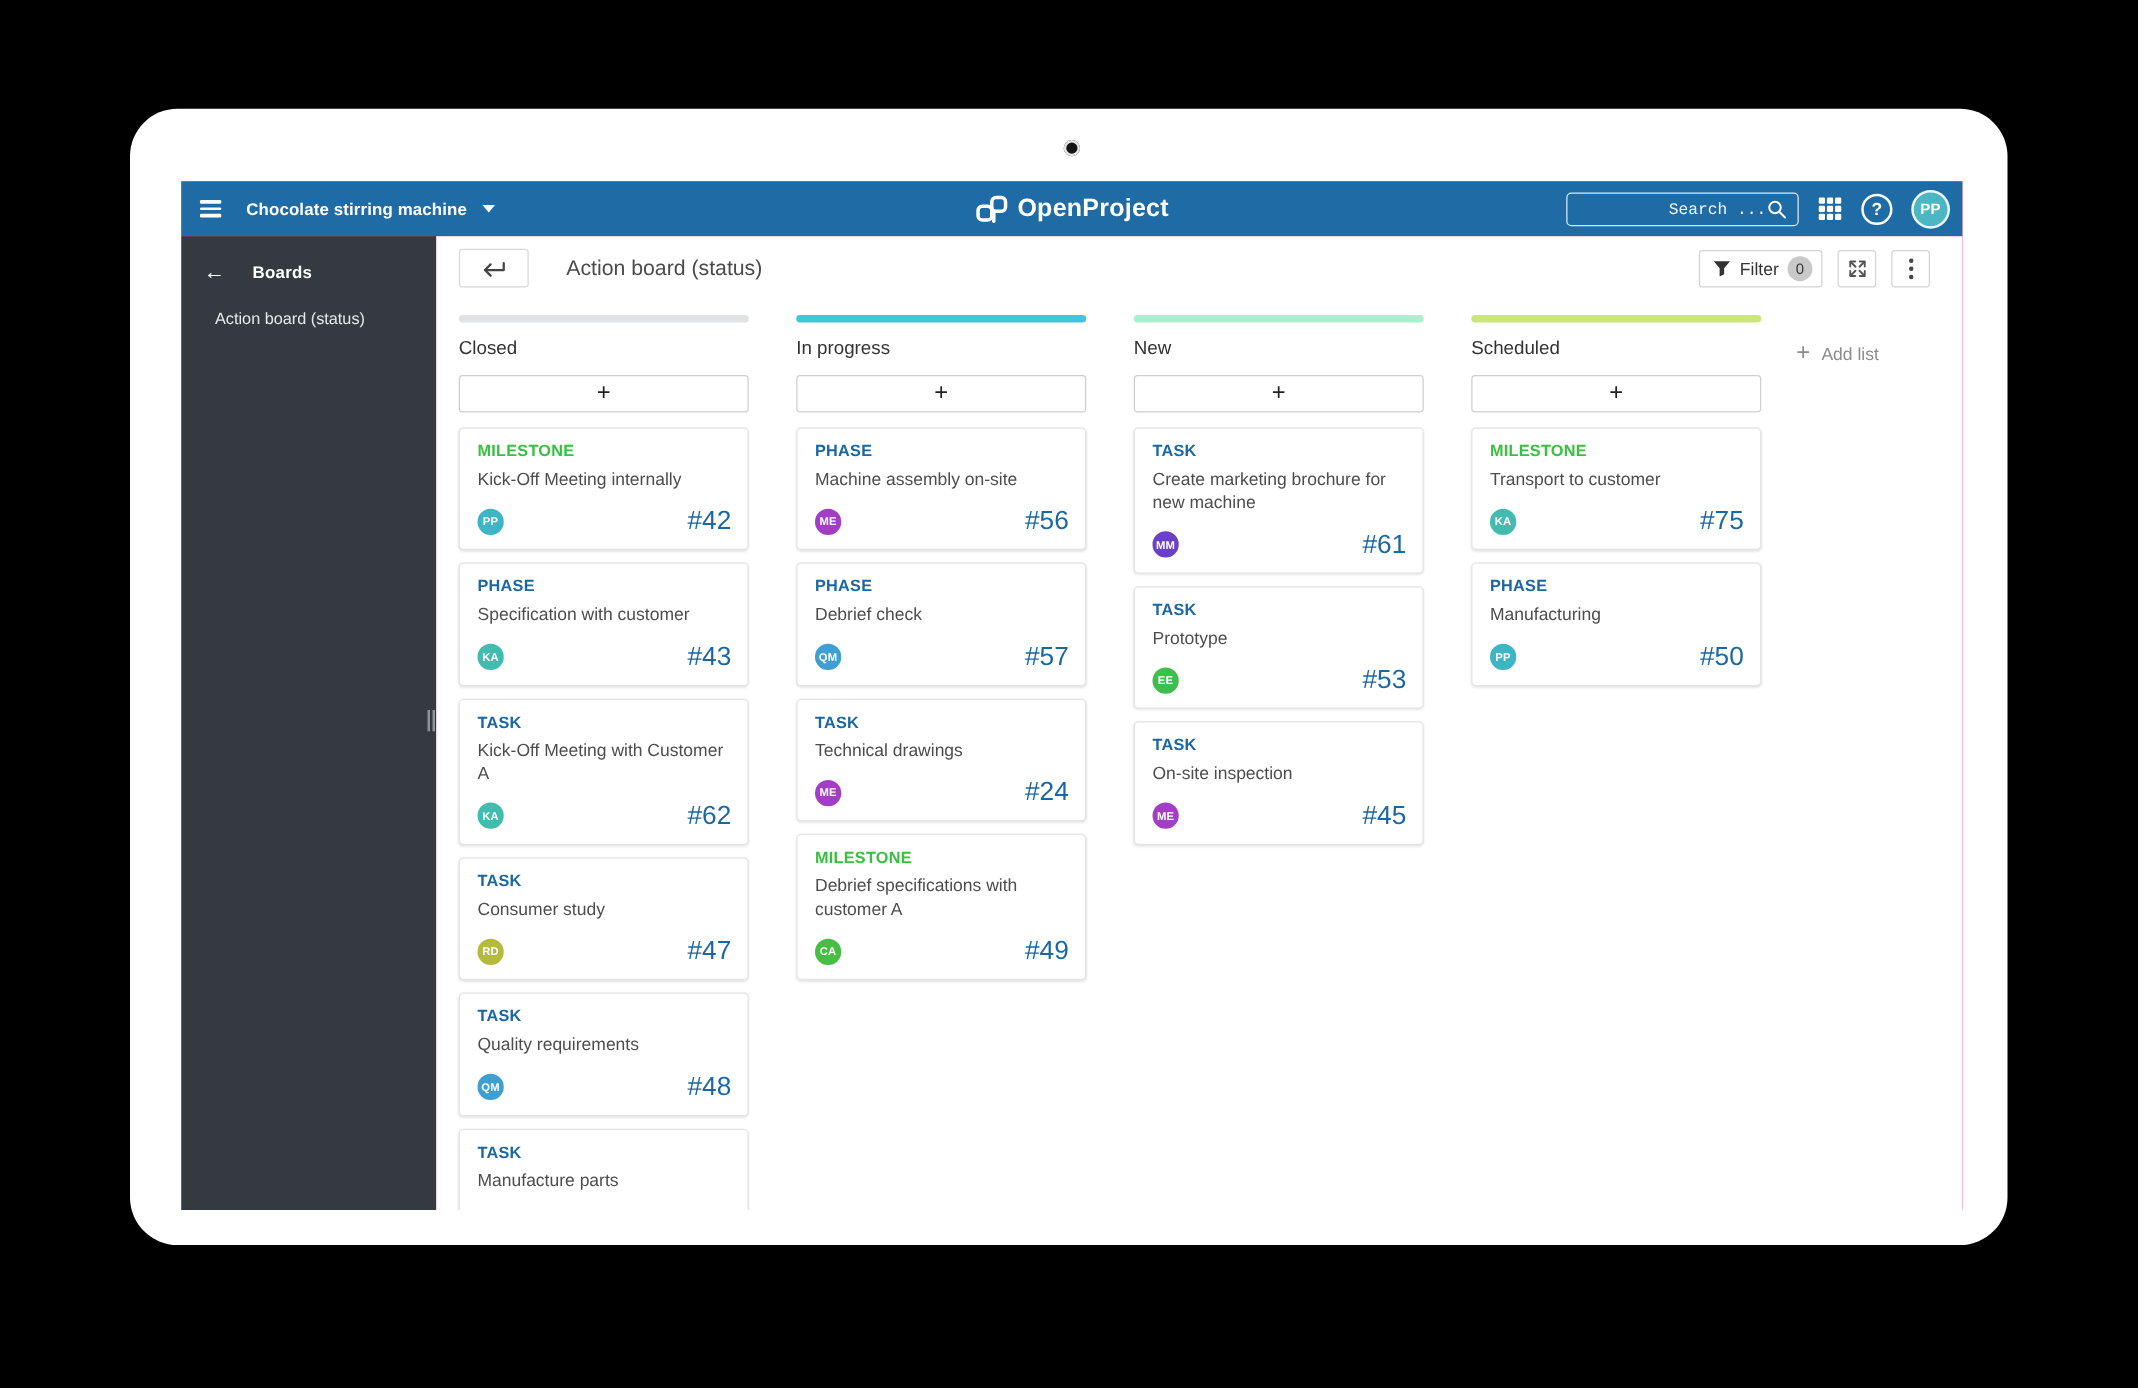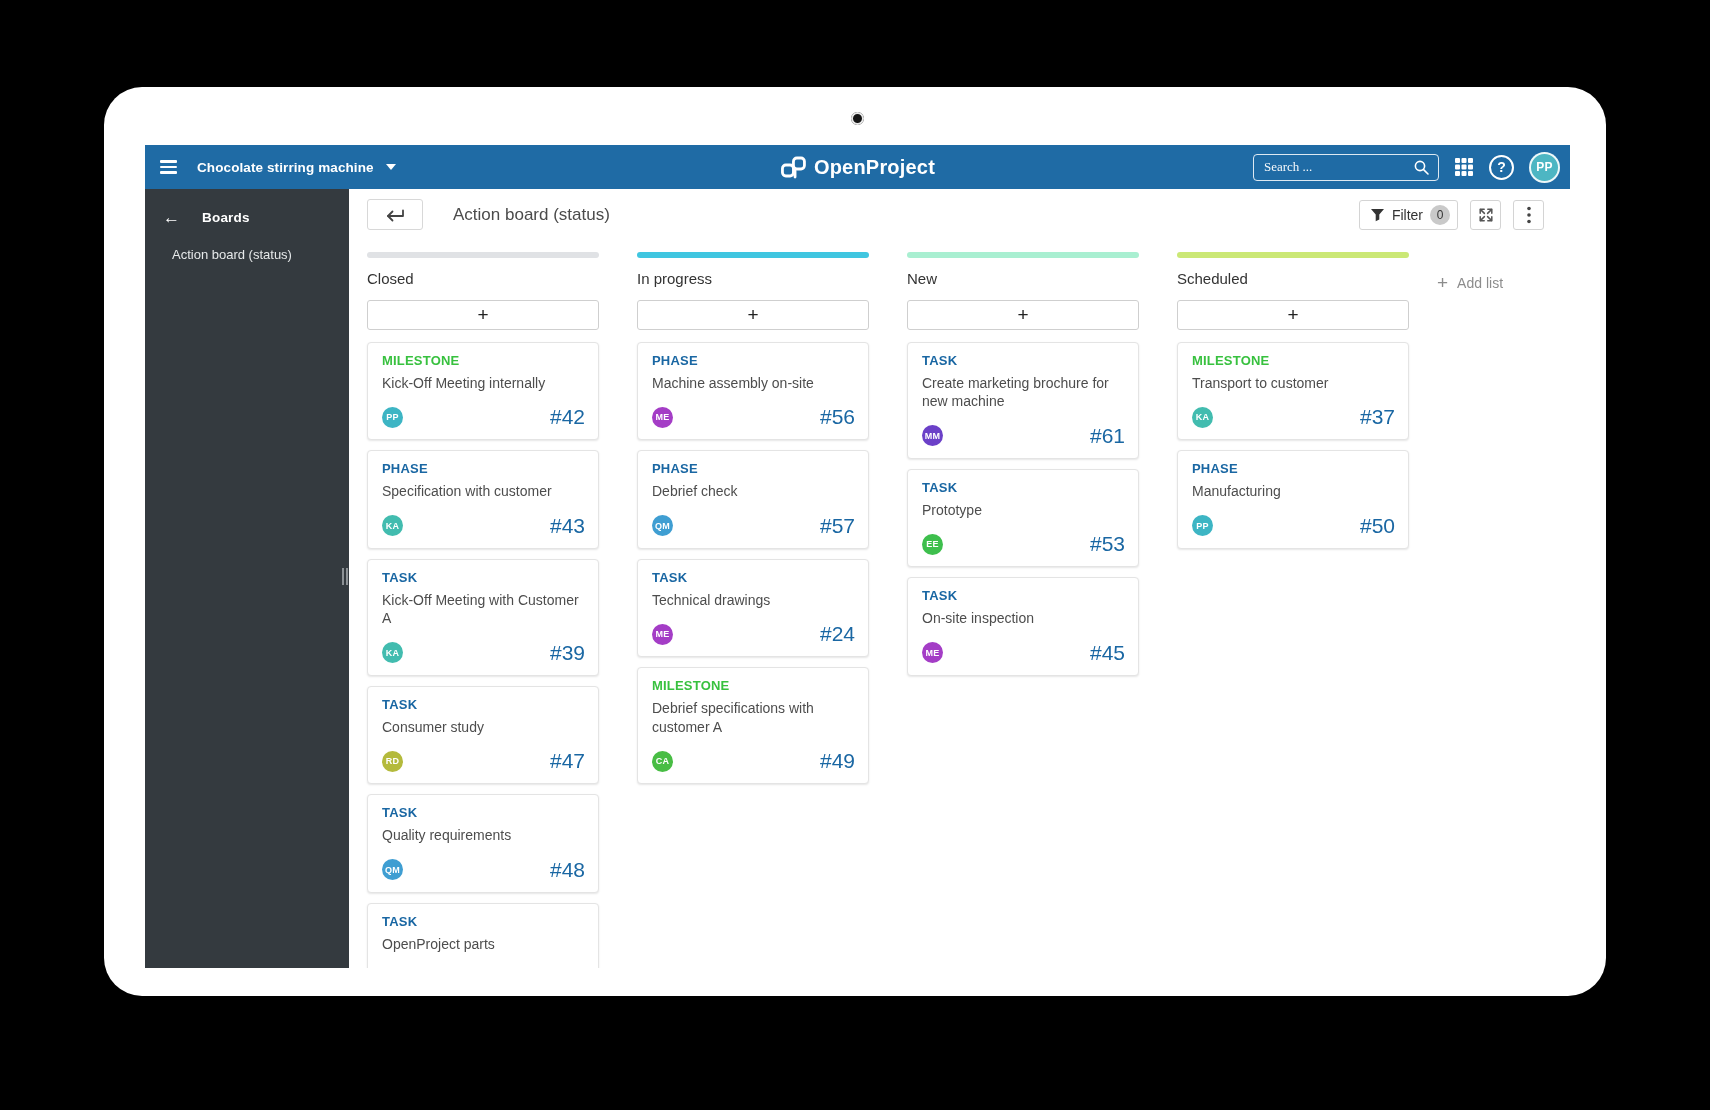--- a/index.html
+++ b/index.html
@@ -25,21 +25,21 @@
   .project-name { font-size:13.5px; font-weight:700; letter-spacing:.1px; }
   .caret-down { width:0; height:0; border-left:5px solid transparent; border-right:5px solid transparent;
                 border-top:6px solid #fff; }
   .logo { position:absolute; left:50%; top:0; transform:translateX(-50%); height:44px;
           display:flex; align-items:center; gap:7px; }
   .logo-text { font-size:20px; font-weight:600; letter-spacing:.2px; }
   .topbar-right { margin-left:auto; display:flex; align-items:center; gap:15px; }
   .searchbox { width:186px; height:27px; border:1px solid rgba(255,255,255,.85); border-radius:4px;
                display:flex; align-items:center; padding:0 8px 0 10px; }
   .searchbox input { flex:1; background:transparent; border:0; outline:0; color:#fff;
-                     font-size:13px; font-family:Liberation Serif, serif; width:120px; }
+                     font-size:13px; font-family:Liberation Mono, monospace; width:120px;text-align:right; }
   .searchbox input::placeholder { color:#fff; opacity:.95; }
   .icon-btn { display:flex; align-items:center; justify-content:center; cursor:pointer; }
   .help-circle { width:25px; height:25px; border:2px solid #fff; border-radius:50%;
                  display:flex; align-items:center; justify-content:center;
                  font-size:14px; font-weight:700; color:#fff; }
   .avatar-top { width:31px; height:31px; border-radius:50%; background:#4db6c3;
                 border:2px solid rgba(255,255,255,.9); color:#fff; font-size:12px; font-weight:700;
                 display:flex; align-items:center; justify-content:center; letter-spacing:.3px; }
 
   
@@ -232,21 +232,21 @@
       <span class="card-avatar" style="background: rgb(66, 188, 175);">KA</span>
       <span class="card-id">#43</span>
     </div>
   </div>
 
   <div class="card">
     <div class="card-type" style="color: rgb(26, 103, 163);">TASK</div>
     <div class="card-title">Kick-Off Meeting with Customer A</div>
     <div class="card-footer">
       <span class="card-avatar" style="background: rgb(66, 188, 175);">KA</span>
-      <span class="card-id">#39</span>
+      <span class="card-id">#62</span>
     </div>
   </div>
 
   <div class="card">
     <div class="card-type" style="color: rgb(26, 103, 163);">TASK</div>
     <div class="card-title">Consumer study</div>
     <div class="card-footer">
       <span class="card-avatar" style="background: rgb(180, 186, 60);">RD</span>
       <span class="card-id">#47</span>
     </div>
@@ -256,21 +256,21 @@
     <div class="card-type" style="color: rgb(26, 103, 163);">TASK</div>
     <div class="card-title">Quality requirements</div>
     <div class="card-footer">
       <span class="card-avatar" style="background: rgb(63, 158, 210);">QM</span>
       <span class="card-id">#48</span>
     </div>
   </div>
 
   <div class="card">
     <div class="card-type" style="color: rgb(26, 103, 163);">TASK</div>
-    <div class="card-title">OpenProject parts</div>
+    <div class="card-title">Manufacture parts</div>
     <div class="card-footer">
       <span class="card-avatar" style="background: rgb(164, 61, 198);">ME</span>
       <span class="card-id">#54</span>
     </div>
   </div>
 </div>
   </div>
 
   <div class="column">
     <div class="col-bar" style="background: rgb(64, 198, 224);"></div>
@@ -352,21 +352,21 @@
   <div class="column">
     <div class="col-bar" style="background: rgb(203, 232, 118);"></div>
     <div class="col-name">Scheduled</div>
     <div class="add-card">+</div>
     <div class="cards">
   <div class="card">
     <div class="card-type" style="color: rgb(56, 193, 63);">MILESTONE</div>
     <div class="card-title">Transport to customer</div>
     <div class="card-footer">
       <span class="card-avatar" style="background: rgb(66, 188, 175);">KA</span>
-      <span class="card-id">#37</span>
+      <span class="card-id">#75</span>
     </div>
   </div>
 
   <div class="card">
     <div class="card-type" style="color: rgb(26, 103, 163);">PHASE</div>
     <div class="card-title">Manufacturing</div>
     <div class="card-footer">
       <span class="card-avatar" style="background: rgb(61, 181, 196);">PP</span>
       <span class="card-id">#50</span>
     </div>

